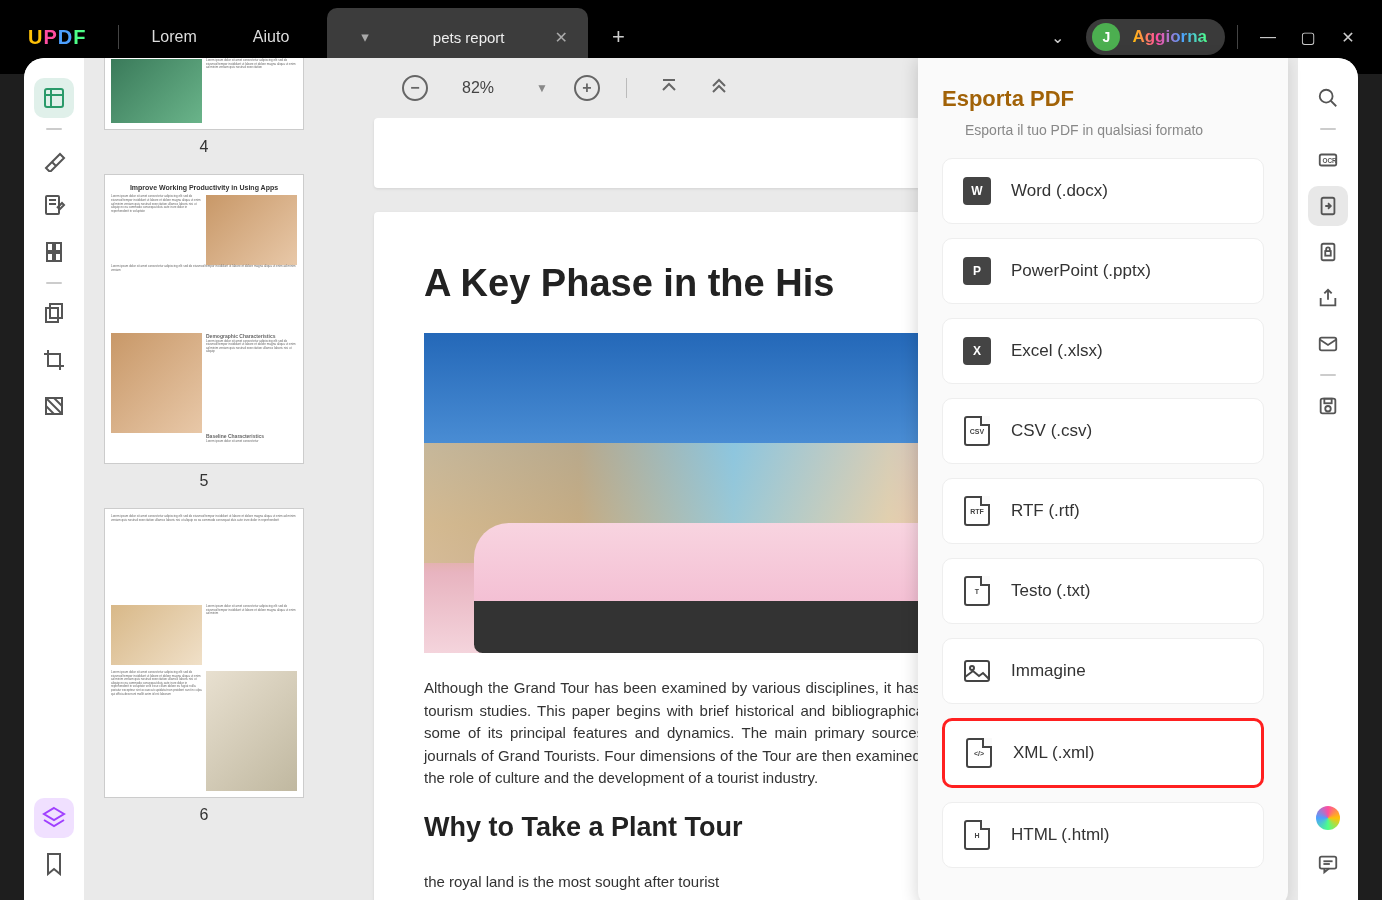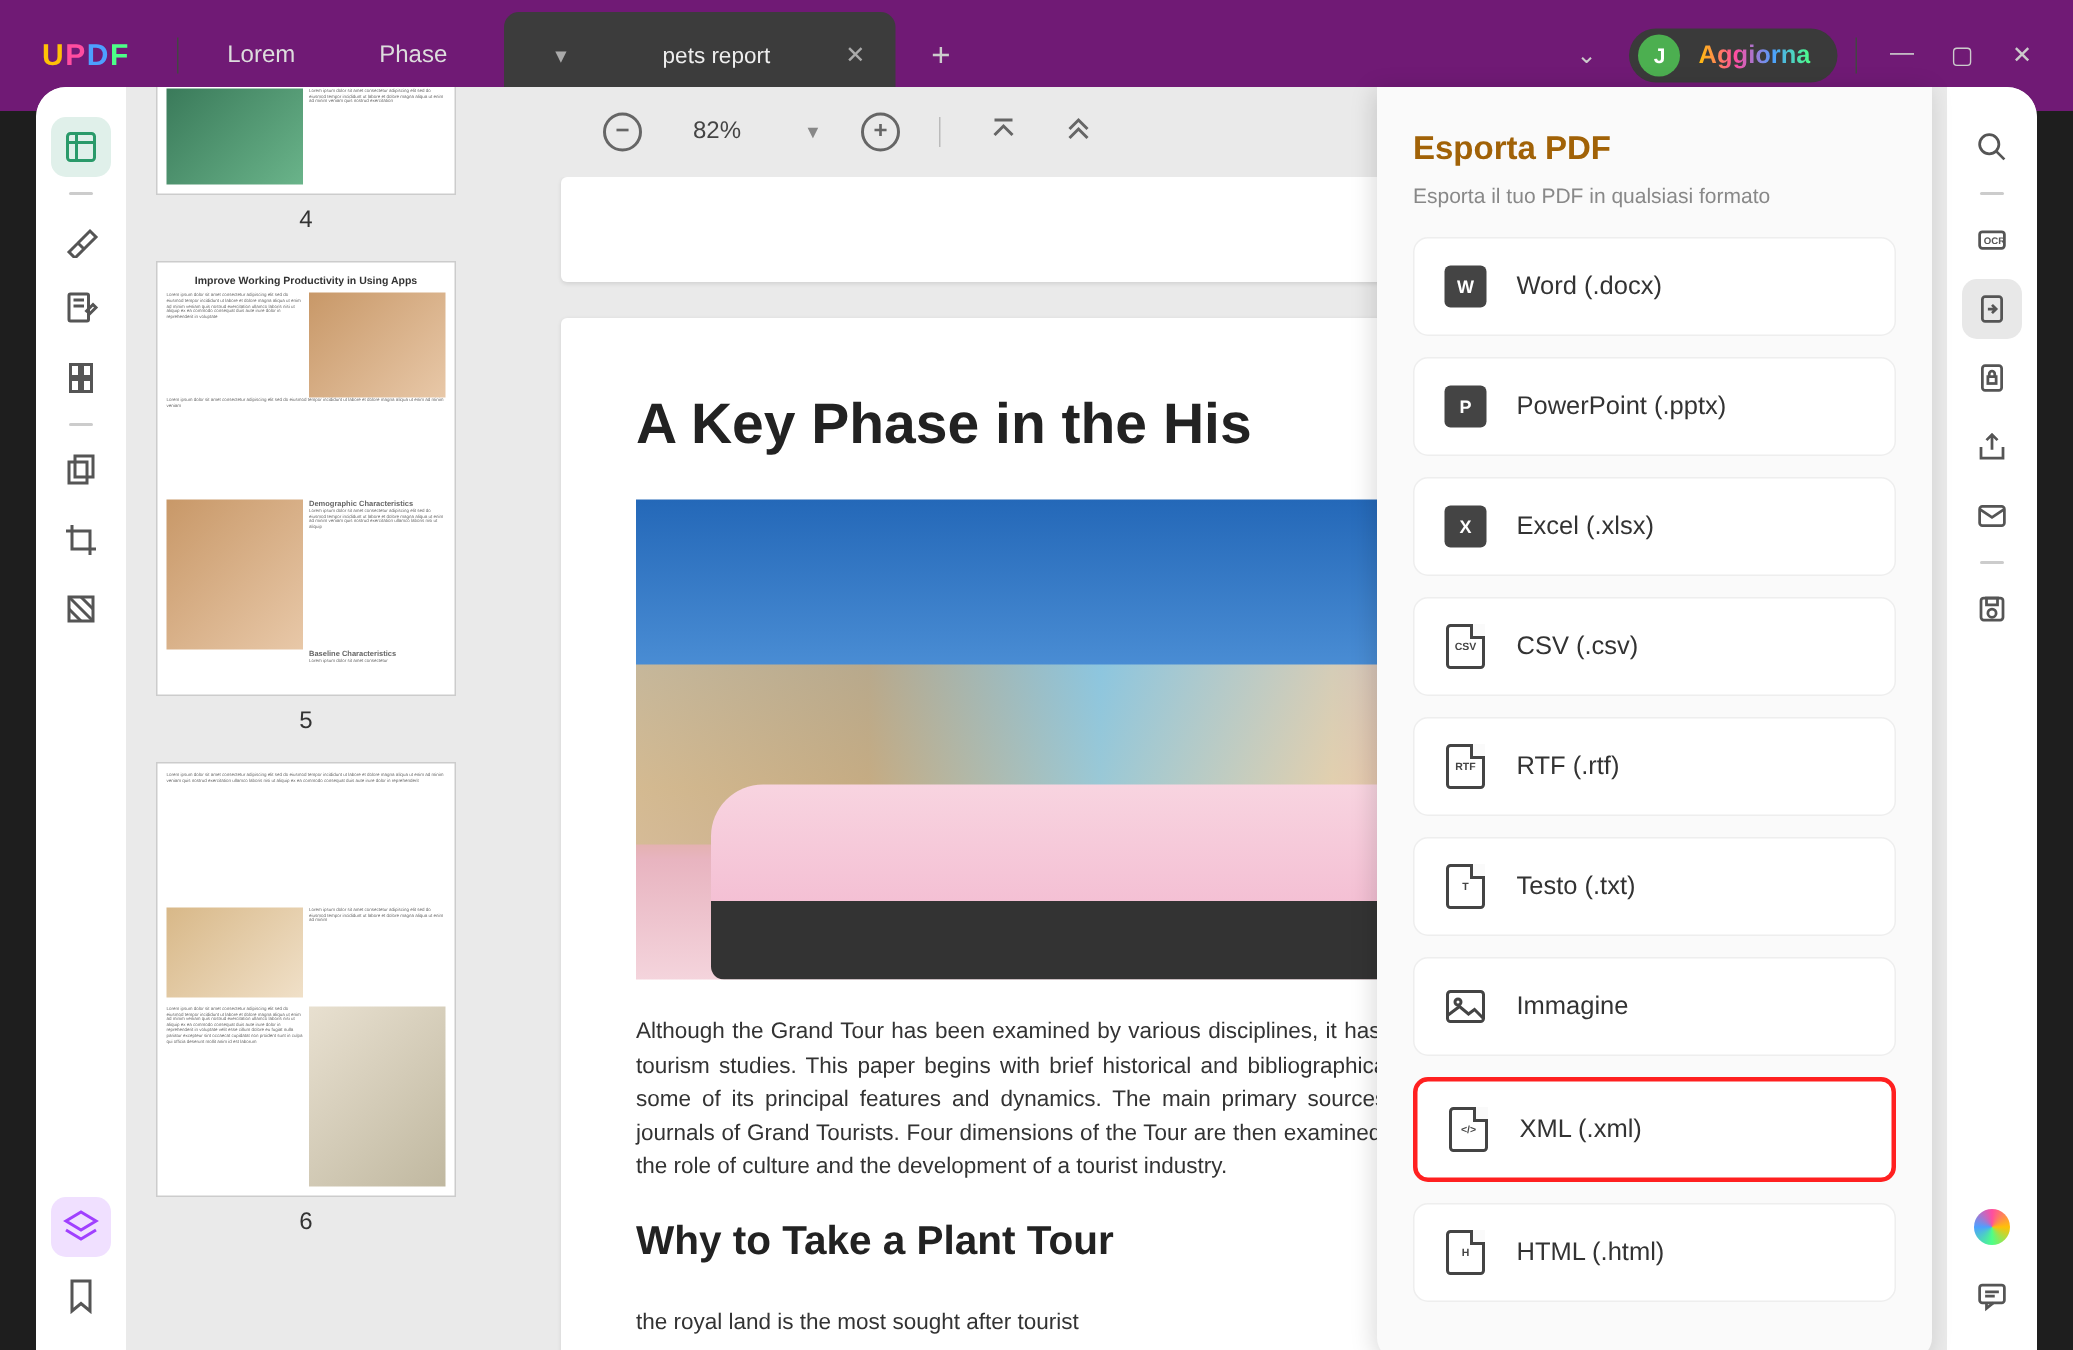--- a/index.html
+++ b/index.html
@@ -6,21 +6,21 @@
     body {
       font-family: -apple-system, BlinkMacSystemFont, "Segoe UI", Arial, sans-serif;
       background: #1e1e1e;
       width: 1382px;
       height: 900px;
       overflow: hidden;
       position: relative;
     }
     .titlebar {
       height: 74px;
-      background: #701a75;
+      background: #000000;
       display: flex;
       align-items: center;
       padding: 0;
       color: #ccc;
     }
     .logo {
       font-weight: 800;
       font-size: 20px;
       padding: 0 28px;
       letter-spacing: 1px;
@@ -276,20 +276,21 @@
     .export-title {
       font-size: 22px;
       font-weight: 700;
       color: #a16207;
       margin-bottom: 10px;
     }
     .export-subtitle {
       font-size: 14px;
       color: #888;
       margin-bottom: 20px;
+      margin-left: 23px;
     }
     .export-item {
       background: #fff;
       border: 1px solid #eee;
       border-radius: 10px;
       padding: 18px 20px;
       margin-bottom: 14px;
       display: flex;
       align-items: center;
       gap: 20px;
@@ -345,21 +346,21 @@
   </style>
 </head>
 <body>
 
 <div class="titlebar">
   <div class="logo">
     <span class="l1">U</span><span class="l2">P</span><span class="l3">D</span><span class="l4">F</span>
   </div>
   <div class="divider-v"></div>
   <div class="menu-item">Lorem</div>
-  <div class="menu-item">Phase</div>
+  <div class="menu-item">Aiuto</div>
   <div class="tab">
     <span class="tab-caret">▾</span>
     <span>pets report</span>
     <span class="tab-close">✕</span>
   </div>
   <div class="tab-add">+</div>
   <div class="title-spacer"></div>
   <div class="title-dropdown">⌄</div>
   <div class="user-badge">
     <div class="avatar">J</div>

